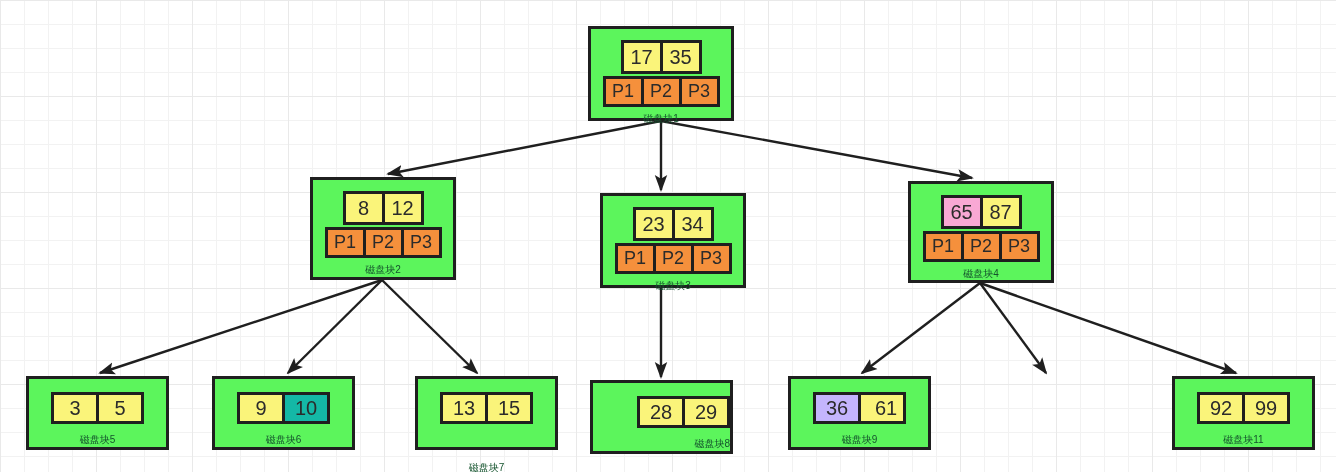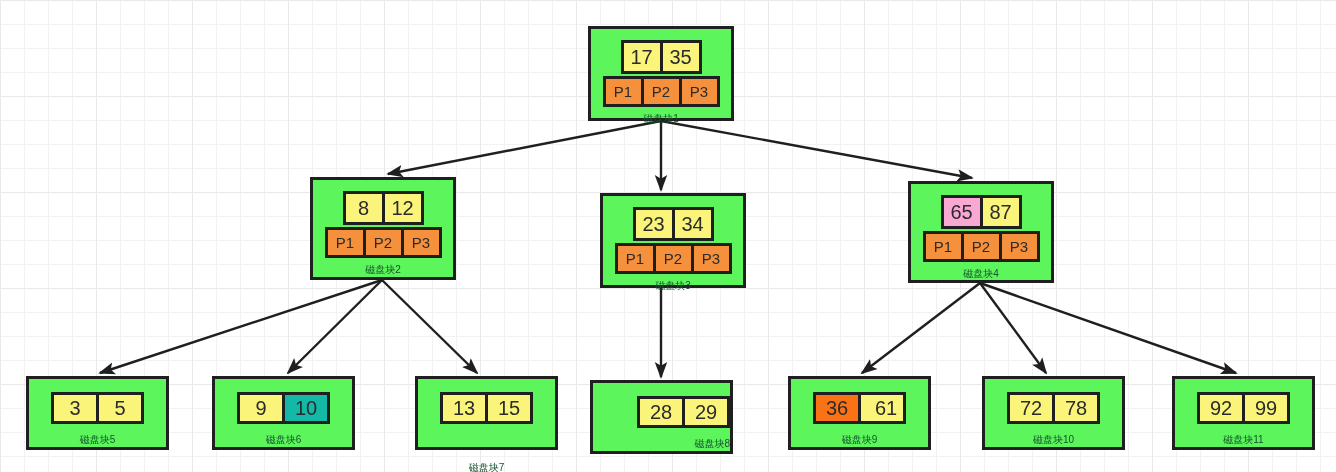--- a/index.html
+++ b/index.html
@@ -65,21 +65,21 @@
   .ptr-cell {
     box-sizing: border-box;
     width: 41px;
     height: 31px;
     background: #f5903c;
     border: 3px solid #1f1f1f;
     margin-left: -3px;
     display: flex;
     align-items: center;
     justify-content: center;
-    font-size: 15px;
+    font-size: 18px;
     color: #2b2b2b;
   }
   .ptr-cell:first-child { margin-left: 0; }
   .node-label {
     margin-top: 5px;
     font-size: 10px;
     color: #14532d;
     white-space: nowrap;
   }
   .leaf .keys-row { margin-top: 13px; }
@@ -178,31 +178,24 @@
     </div>
     <div class="node leaf" style="left: 590px; top: 380px; width: 143px; height: 74px; background: rgb(92, 245, 92); border-color: rgb(31, 31, 31); align-items: flex-end;">
       <div class="keys-row">
         <div class="key-cell" style="background: rgb(250, 244, 122); border-color: rgb(31, 31, 31);">28</div>
         <div class="key-cell" style="background: rgb(250, 244, 122); border-color: rgb(31, 31, 31);">29</div>
       </div>
       <div class="node-label">磁盘块8</div>
     </div>
     <div class="node leaf" style="left: 788px; top: 376px; width: 143px; height: 74px; background: rgb(92, 245, 92); border-color: rgb(31, 31, 31);">
       <div class="keys-row">
-        <div class="key-cell" style="background: #f97316; border-color: rgb(31, 31, 31);">36</div>
+        <div class="key-cell" style="background: #c4b5fd; border-color: rgb(31, 31, 31);">36</div>
         <div class="key-cell" style="background: rgb(250, 244, 122); border-color: rgb(31, 31, 31); padding-left: 8px;">61</div>
       </div>
       <div class="node-label">磁盘块9</div>
-    </div>
-    <div class="node leaf" style="left: 982px; top: 376px; width: 143px; height: 74px; background: rgb(92, 245, 92); border-color: rgb(31, 31, 31);">
-      <div class="keys-row">
-        <div class="key-cell" style="background: rgb(250, 244, 122); border-color: rgb(31, 31, 31);">72</div>
-        <div class="key-cell" style="background: rgb(250, 244, 122); border-color: rgb(31, 31, 31);">78</div>
-      </div>
-      <div class="node-label">磁盘块10</div>
     </div>
     <div class="node leaf" style="left: 1172px; top: 376px; width: 143px; height: 74px; background: rgb(92, 245, 92); border-color: rgb(31, 31, 31);">
       <div class="keys-row">
         <div class="key-cell" style="background: rgb(250, 244, 122); border-color: rgb(31, 31, 31);">92</div>
         <div class="key-cell" style="background: rgb(250, 244, 122); border-color: rgb(31, 31, 31);">99</div>
       </div>
       <div class="node-label">磁盘块11</div>
     </div>
   </div>
 

